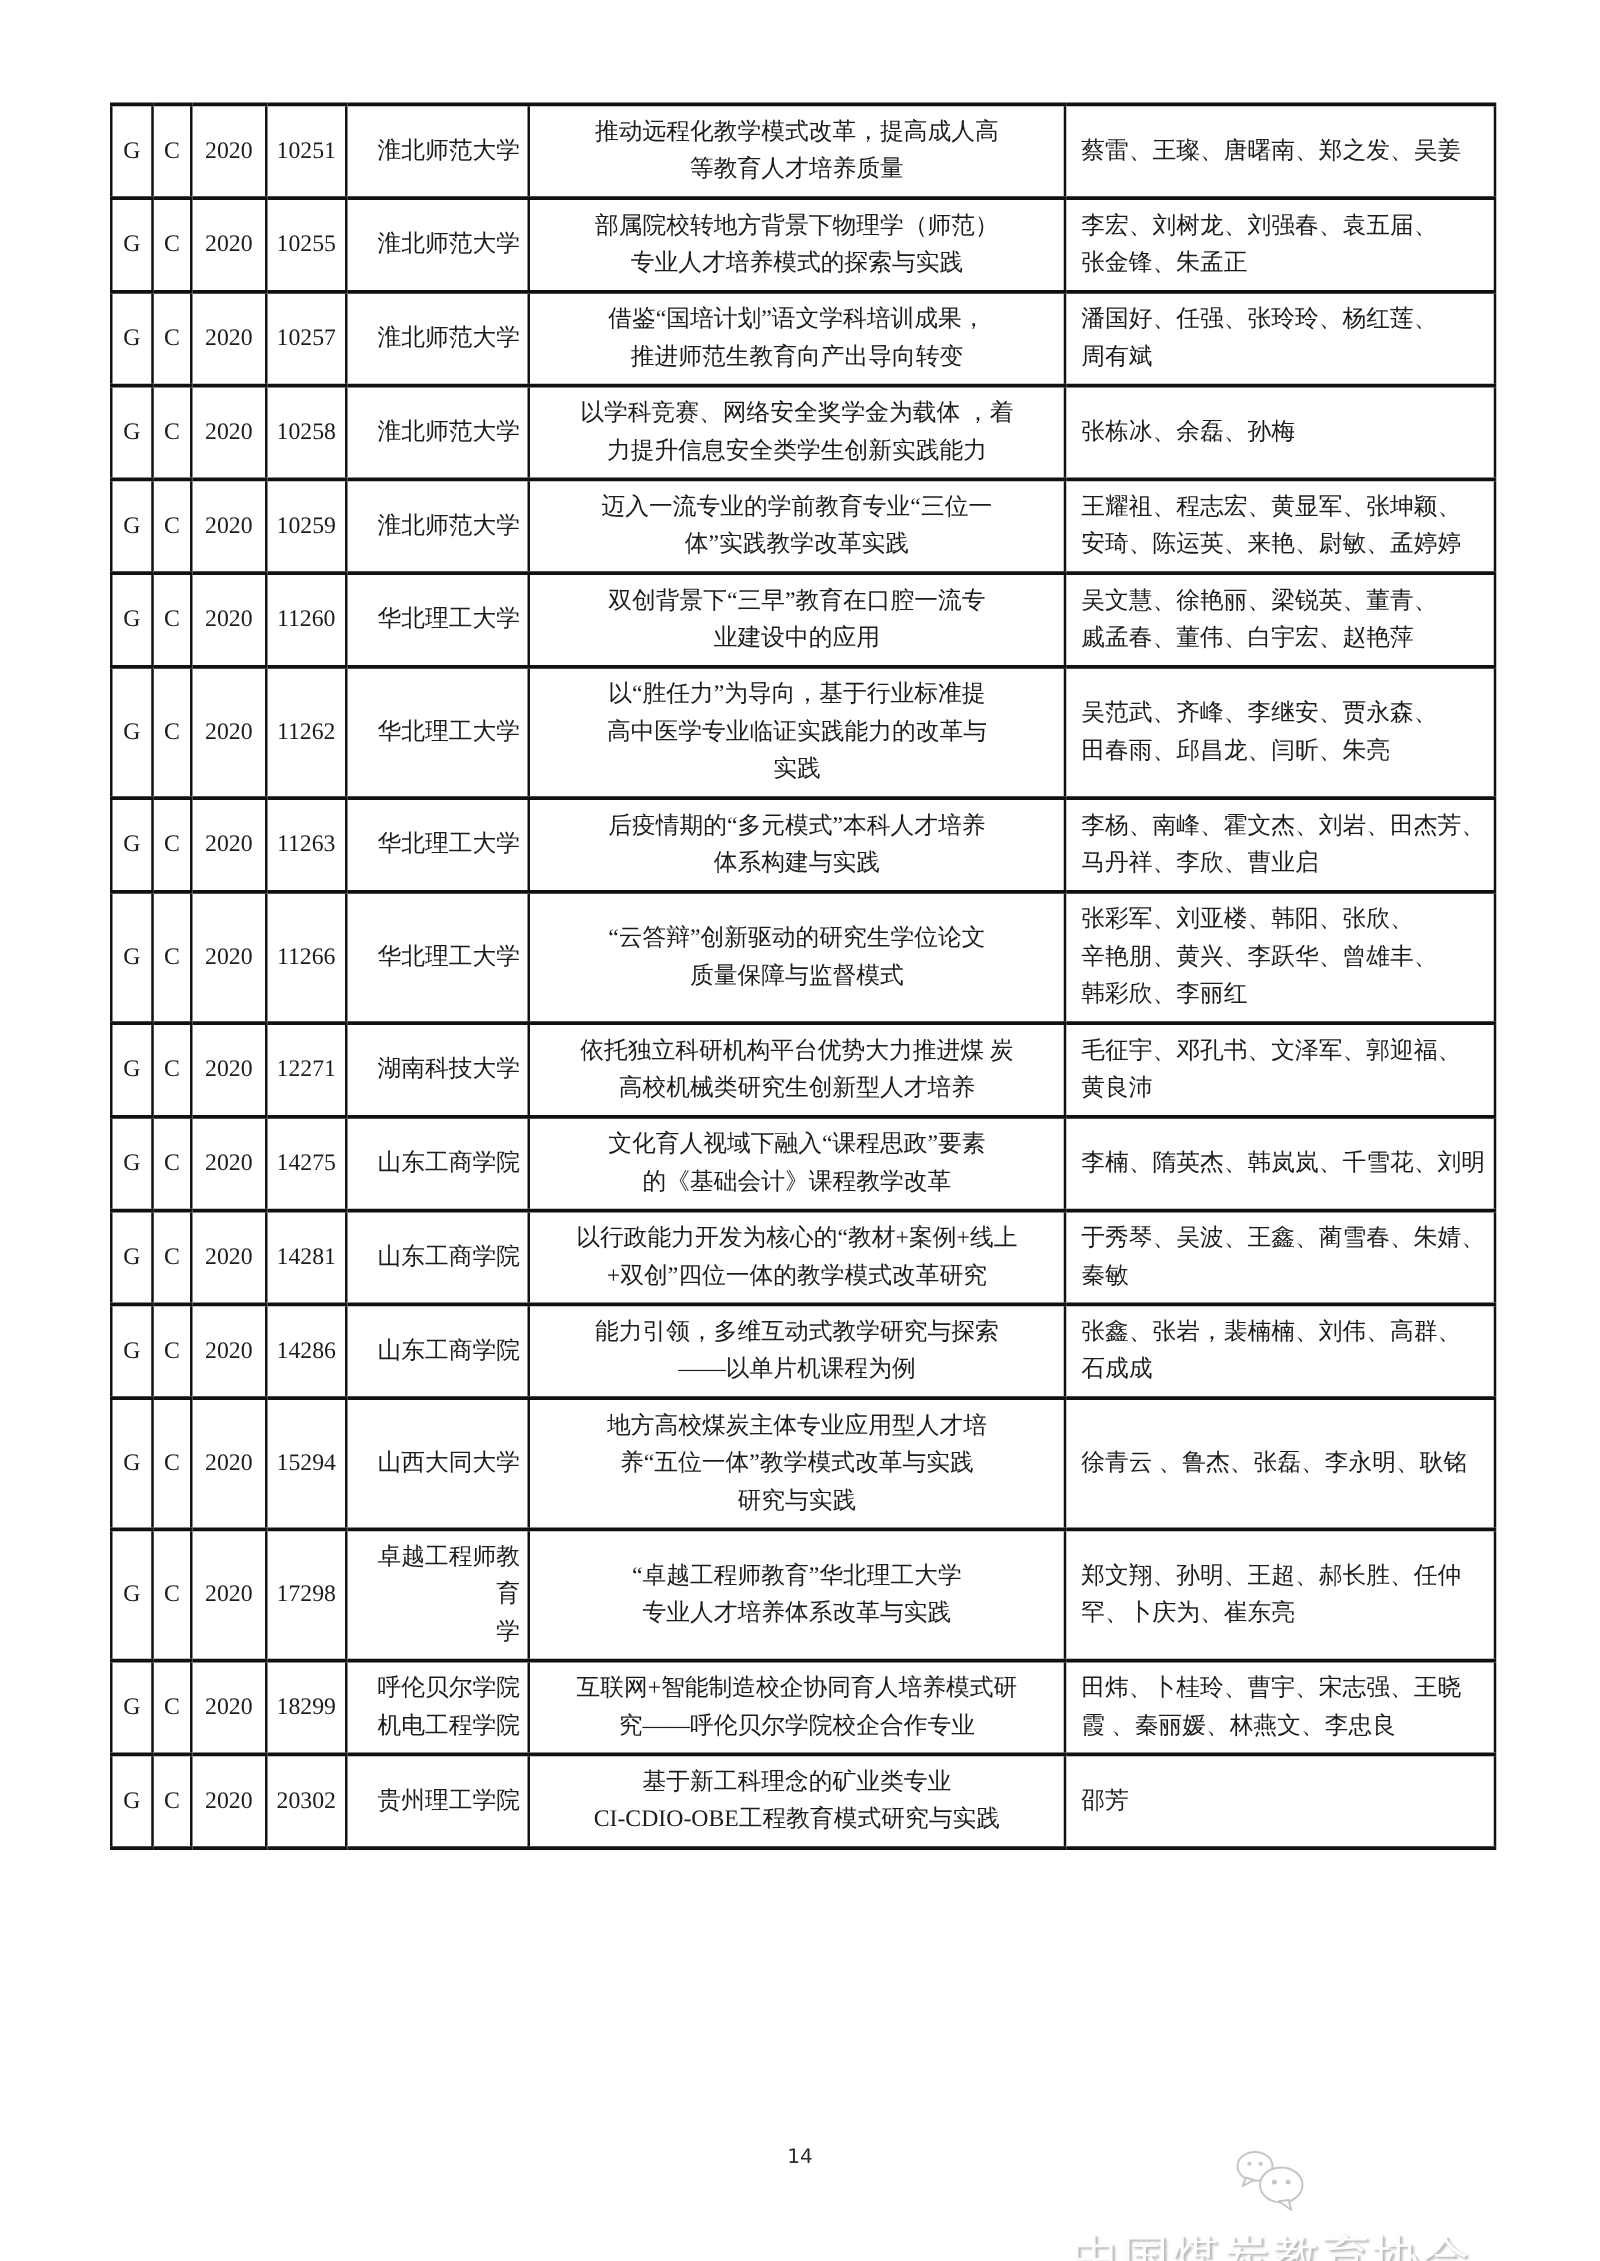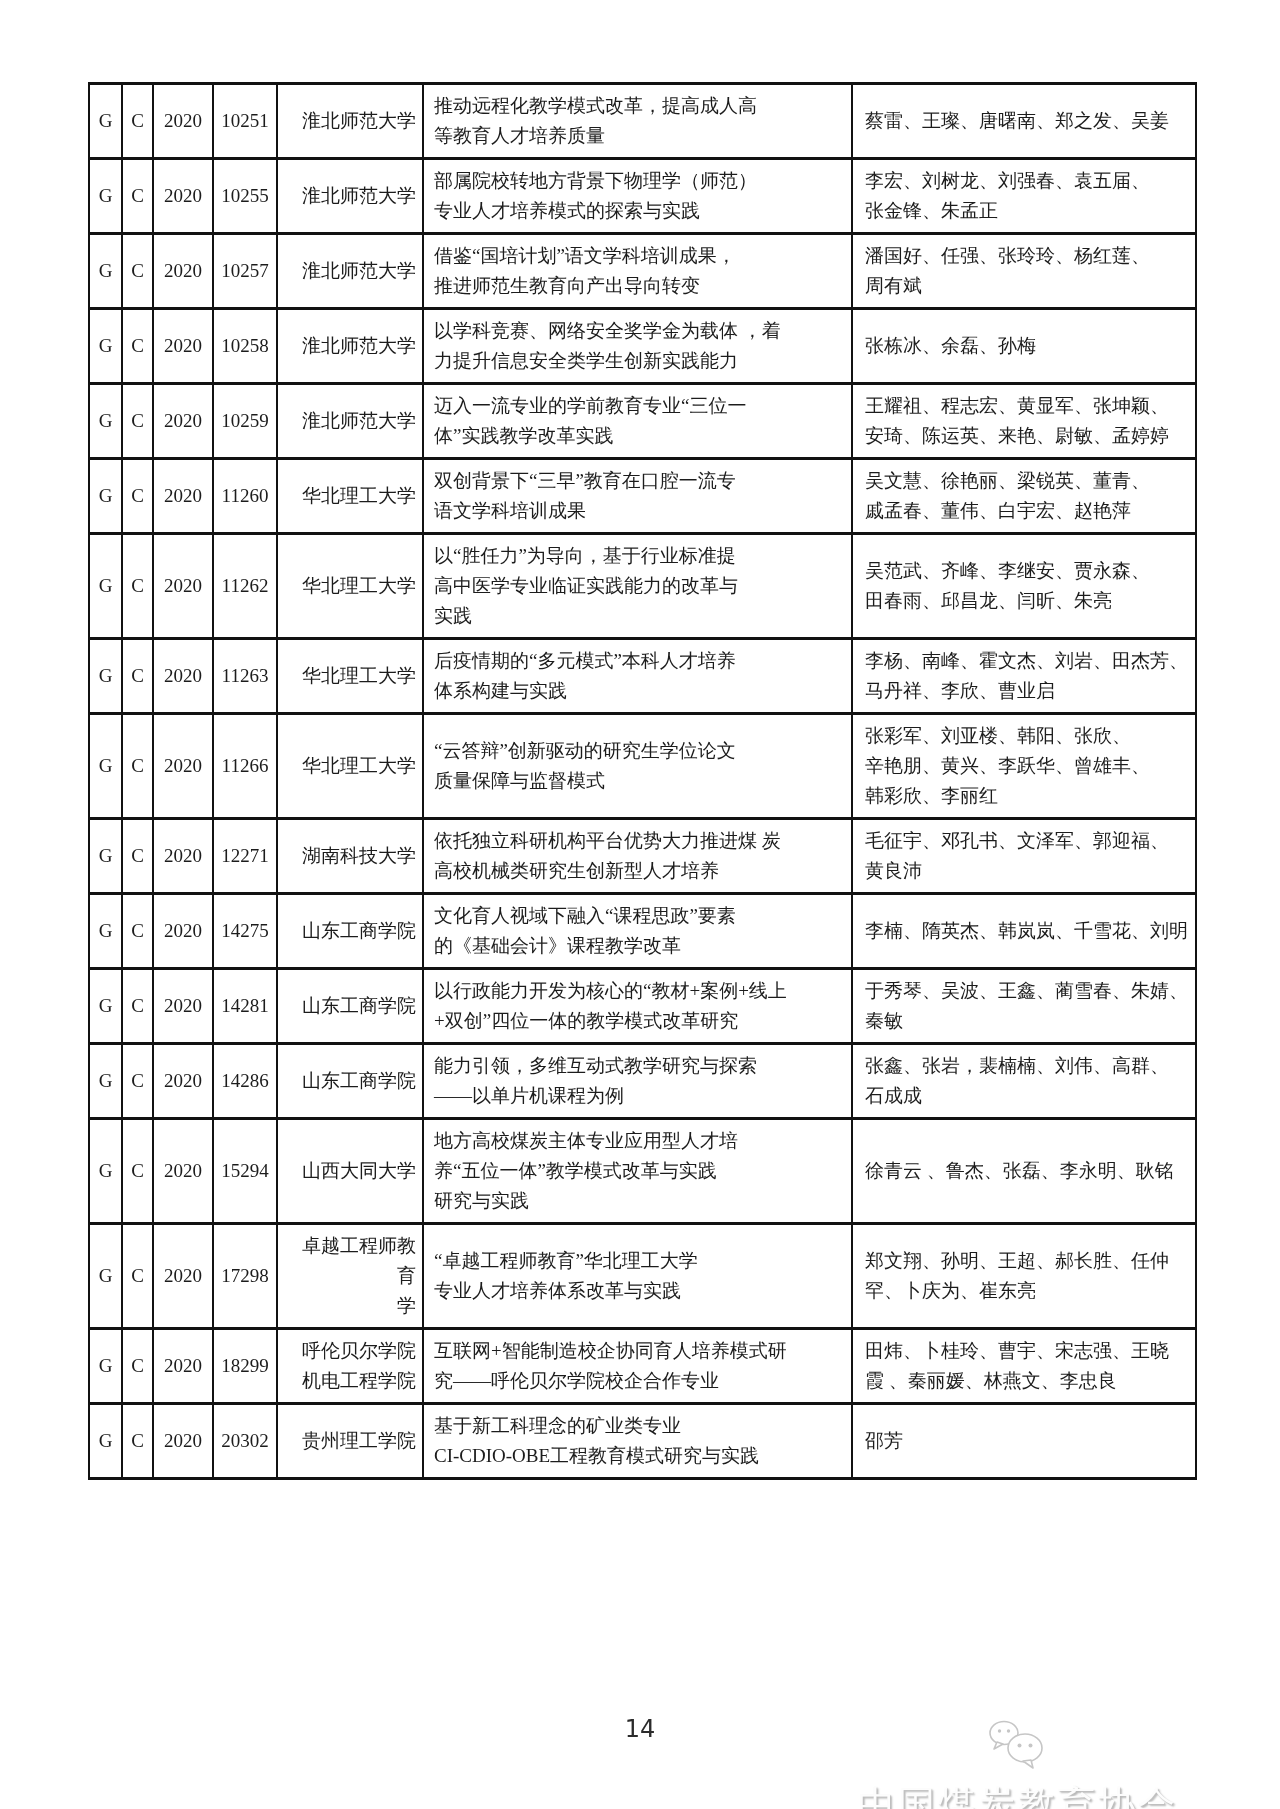--- a/index.html
+++ b/index.html
@@ -34,37 +34,37 @@
     padding: 6px 4px;
     color: #1c1c1c;
   }
   td.c-center { text-align: center; }
   td.c-univ {
     text-align: right;
     white-space: pre-line;
     padding: 6px 6px;
   }
   td.c-title {
-    text-align: left;
+    text-align: center;
     white-space: pre-line;
     padding: 6px 10px;
   }
   td.c-authors {
     text-align: left;
     white-space: pre-line;
     padding: 6px 4px 6px 12px;
   }
   .page-number {
     position: absolute;
     top: 1715px;
     left: 0;
     width: 100%;
     text-align: center;
     font-family: "DejaVu Sans", "Liberation Sans", sans-serif;
-    font-size: 24px;
+    font-size: 16px;
     color: #2b2b2b;
   }
   .watermark {
     position: absolute;
     left: 858px;
     top: 1718px;
     display: flex;
     align-items: center;
     gap: 6px;
     flex-direction: column;
@@ -148,21 +148,21 @@
           <td class="c-authors">王耀祖、程志宏、黄显军、张坤颖、
 安琦、陈运英、来艳、尉敏、孟婷婷</td>
         </tr>
         <tr>
           <td class="c-center">G</td>
           <td class="c-center">C</td>
           <td class="c-center">2020</td>
           <td class="c-center">11260</td>
           <td class="c-univ">华北理工大学</td>
           <td class="c-title">双创背景下“三早”教育在口腔一流专
-语文学科培训成果</td>
+业建设中的应用</td>
           <td class="c-authors">吴文慧、徐艳丽、梁锐英、董青、
 戚孟春、董伟、白宇宏、赵艳萍</td>
         </tr>
         <tr>
           <td class="c-center">G</td>
           <td class="c-center">C</td>
           <td class="c-center">2020</td>
           <td class="c-center">11262</td>
           <td class="c-univ">华北理工大学</td>
           <td class="c-title">以“胜任力”为导向，基于行业标准提

